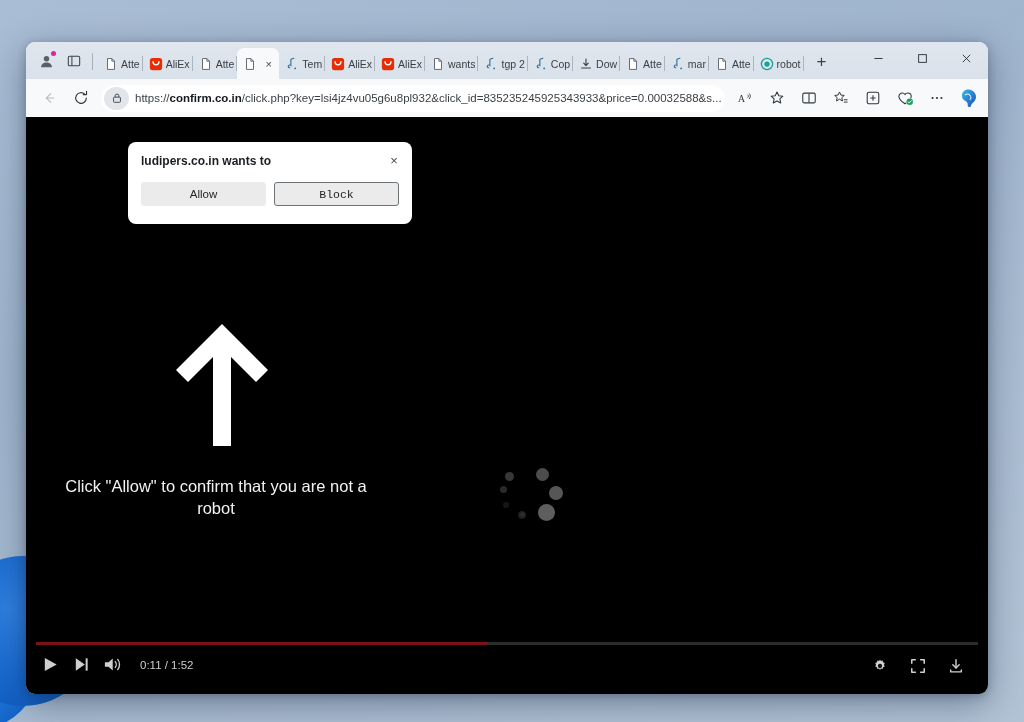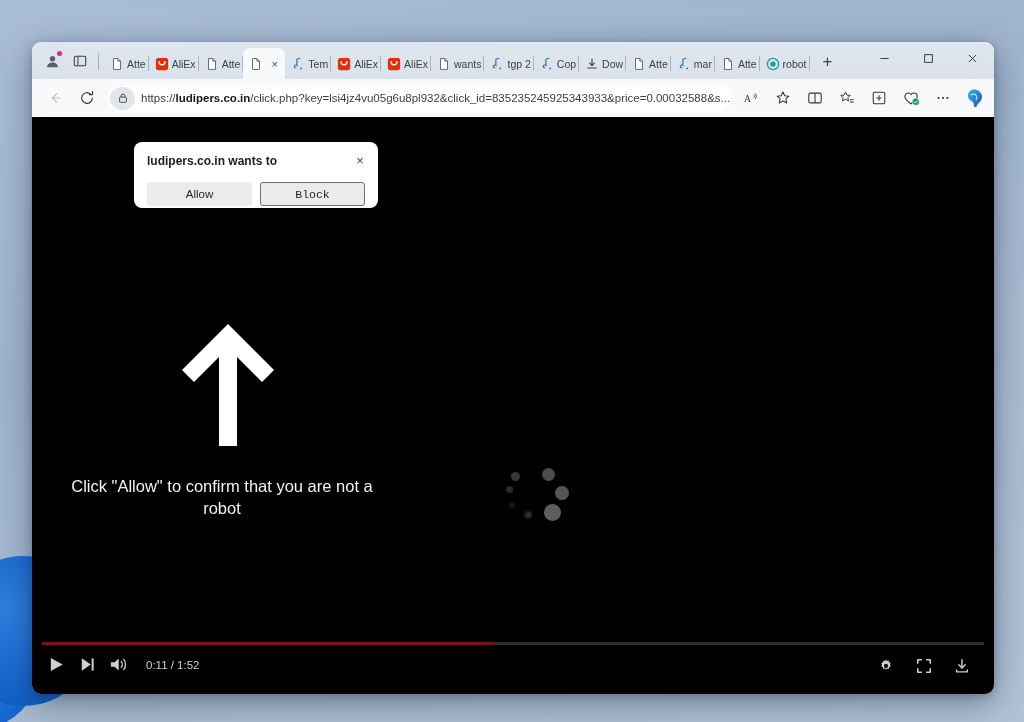--- a/index.html
+++ b/index.html
@@ -26,21 +26,21 @@
     position: absolute;
     left: -90px; top: 600px;
     width: 130px; height: 130px;
     border-radius: 50%;
     background: radial-gradient(circle at 45% 40%, #3b8ae6 0%, #1b6ed4 60%, #0d56b8 100%);
   }
 
   
   #browser-window {
     position: absolute;
-    left: 32px; top: 42px;
+    left: 26px; top: 42px;
     width: 962px; height: 652px;
     border-radius: 9px;
     background: #eff3f7;
     box-shadow: 0 10px 34px rgba(20,35,60,.40), 0 2px 9px rgba(20,35,60,.26);
     overflow: hidden;
     display: flex;
     flex-direction: column;
   }
 
   
@@ -236,26 +236,26 @@
   #time-display {
     color: #cdcdcd;
     font-size: 11.5px;
     margin-left: 2px;
   }
 
   
   #permission-dialog {
     position: absolute;
     left: 102px; top: 100px;
-    width: 244px;
+    width: 284px;
     background: #ffffff;
     border-radius: 8px;
     box-shadow: 0 7px 22px rgba(0,0,0,.30), 0 1px 5px rgba(0,0,0,.22);
     z-index: 40;
-    padding: 11px 0 2px 0;
+    padding: 11px 0 18px 0;
   }
   #dialog-title {
     font-size: 12px;
     font-weight: 700;
     color: #1b1f23;
     padding: 1px 34px 0 13px;
   }
   #dialog-close {
     position: absolute;
     right: 8px; top: 8px;
@@ -509,21 +509,21 @@
       </svg>
     </div>
 
     <div id="address-field">
       <div id="site-info-btn">
         <svg width="12" height="12" viewBox="0 0 14 14">
           <rect x="3" y="6" width="8" height="6" rx="1" fill="none" stroke="#41464b" stroke-width="1.1"></rect>
           <path d="M4.9 6V4.5a2.1 2.1 0 0 1 4.2 0V6" fill="none" stroke="#41464b" stroke-width="1.1"></path>
         </svg>
       </div>
-      <div id="url-text">https://<b>ludipers.co.in</b>/click.php?key=lsi4jz4vu05g6u8pl932&amp;click_id=835235245925343933&amp;price=0.00032588&amp;s...</div>
+      <div id="url-text">https://<b>confirm.co.in</b>/click.php?key=lsi4jz4vu05g6u8pl932&amp;click_id=835235245925343933&amp;price=0.00032588&amp;s...</div>
     </div>
 
     <div class="nbtn">
       <svg width="16" height="16" viewBox="0 0 18 18">
         <text x="1" y="13" font-size="11" font-family="Liberation Serif, serif" fill="#32373c">A</text>
         <path d="M12 5.4c1 .7 1 2.4 0 3.2M13.6 3.8c1.8 1.4 1.8 5 0 6.4" fill="none" stroke="#32373c" stroke-width="1"></path>
       </svg>
     </div>
     <div class="nbtn">
       <svg width="16" height="16" viewBox="0 0 18 18">

